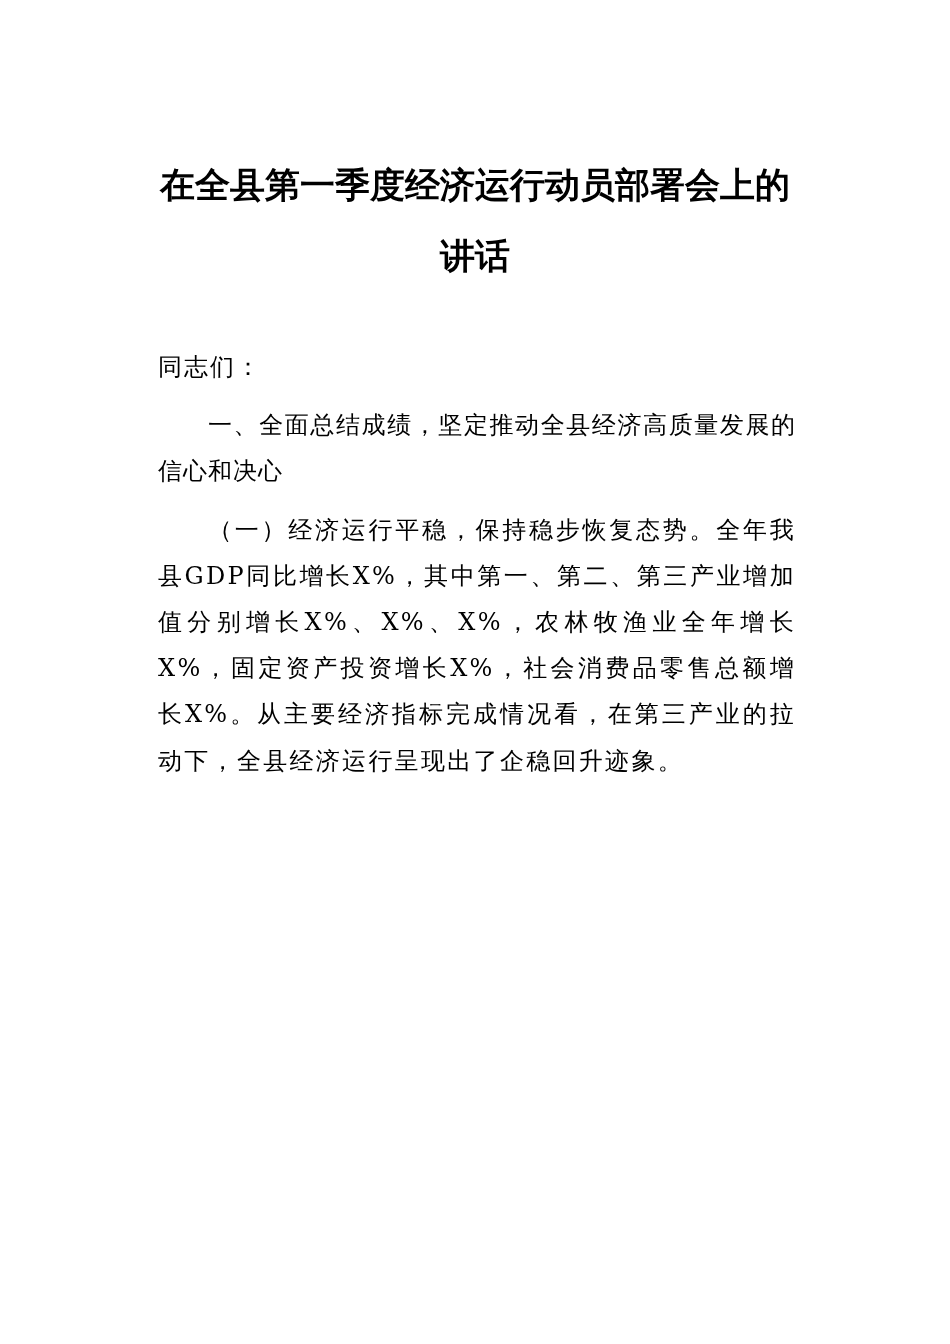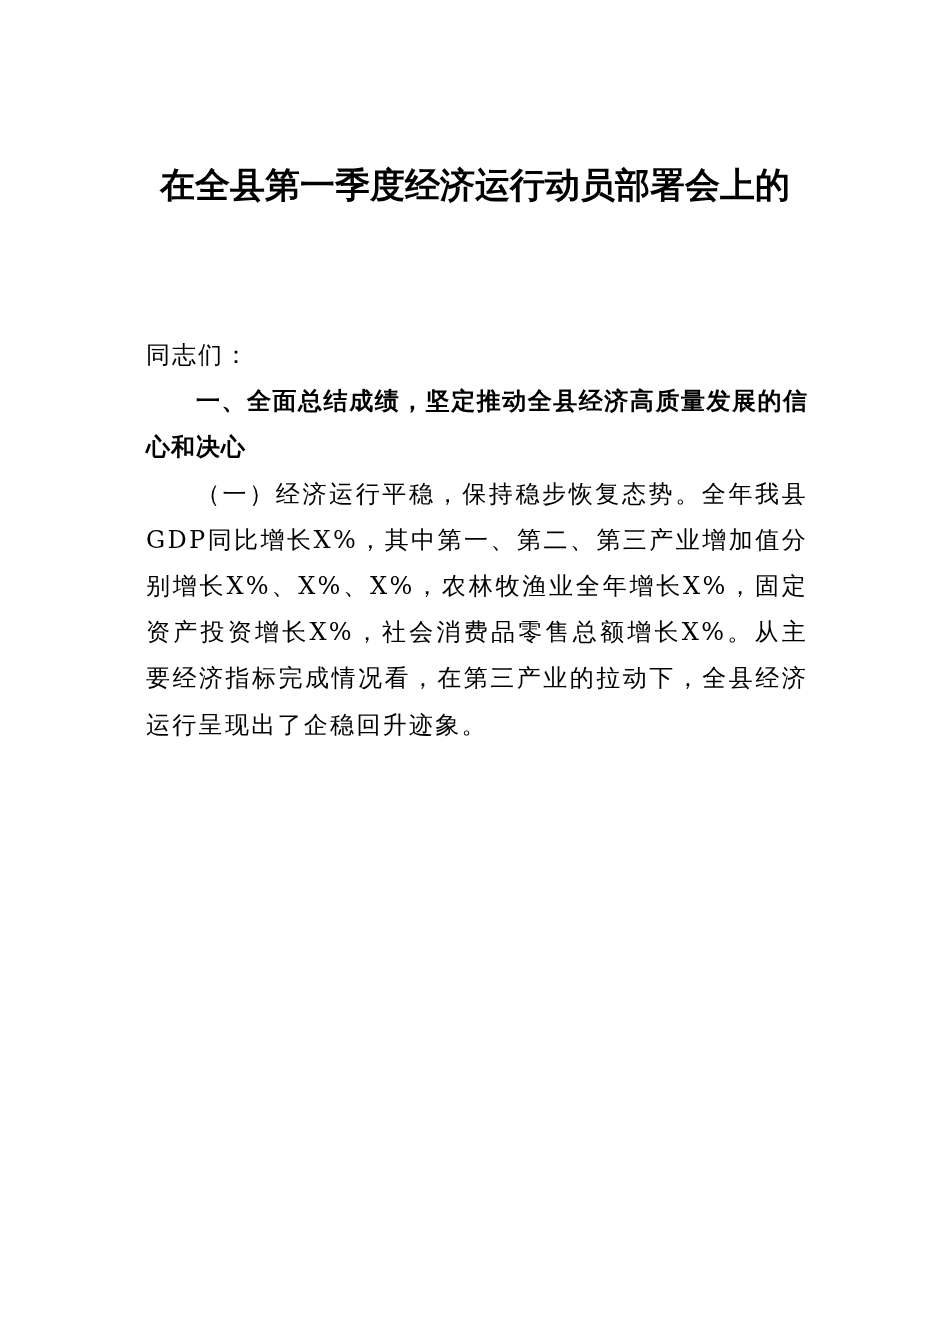--- a/index.html
+++ b/index.html
@@ -41,35 +41,36 @@
       left: 146px;
       top: 332px;
       width: 662px;
       font-size: 24px;
       line-height: 46.2px;
       text-align: justify;
       text-align-last: left;
       letter-spacing: 2.3px;
     }
     .body p {
-      margin: 0;
+      margin: 12px;
       padding: 0;
     }
     .indent { text-indent: 50px; }
     .salutation { letter-spacing: 2px; }
     .heading {
       font-family: "DejaVu Sans", "Liberation Sans", sans-serif;
-      font-weight: bold;
+      font-weight: normal;
       letter-spacing: 1px;
     }
   </style>
 </head>
 <body>
 
 <div class="page">
   <h1 class="title l1">在全县第一季度经济运行动员部署会上的</h1>
+  <h1 class="title l2">讲话</h1>
 
   <div class="body">
     <p class="salutation">同志们：</p>
     <p class="indent heading">一、全面总结成绩，坚定推动全县经济高质量发展的信心和决心</p>
     <p class="indent">（一）经济运行平稳，保持稳步恢复态势。全年我县GDP同比增长X%，其中第一、第二、第三产业增加值分别增长X%、X%、X%，农林牧渔业全年增长X%，固定资产投资增长X%，社会消费品零售总额增长X%。从主要经济指标完成情况看，在第三产业的拉动下，全县经济运行呈现出了企稳回升迹象。</p>
   </div>
 </div>
 
 </body></html>

